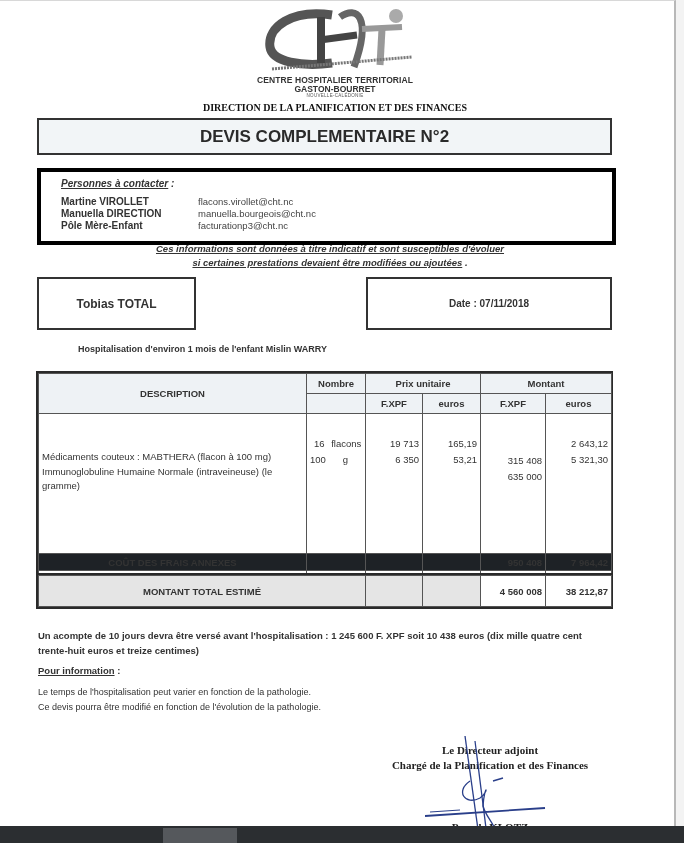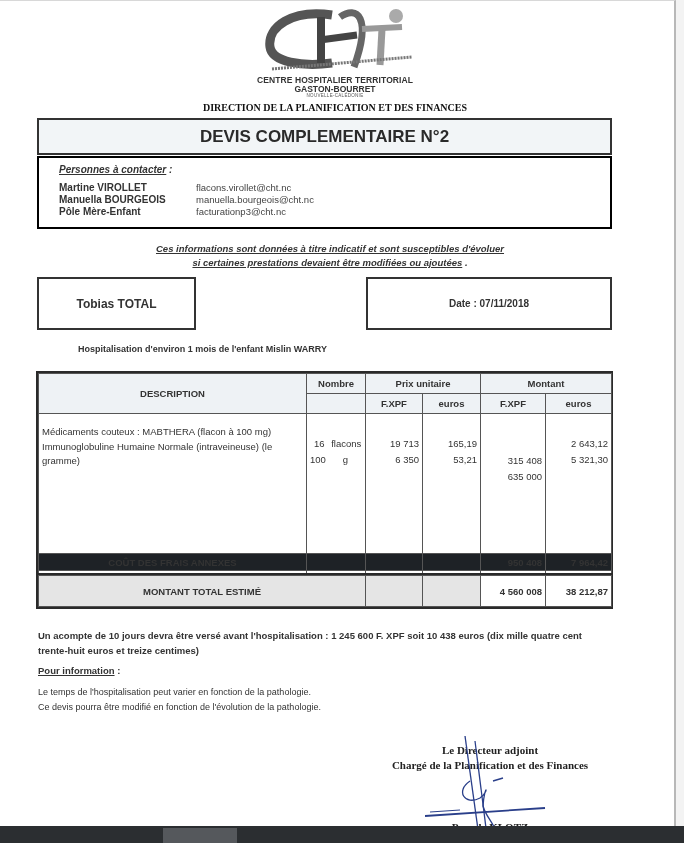--- a/index.html
+++ b/index.html
@@ -14,21 +14,21 @@
   .logo { left:262px; top:6px; width:160px; height:68px; }
   .org1 { left:200px; top:74px; width:270px; text-align:center; font-size:8.5px; font-weight:bold; letter-spacing:0.1px; color:#333; }
   .org2 { left:200px; top:83px; width:270px; text-align:center; font-size:8.5px; font-weight:bold; color:#333; }
   .org3 { left:200px; top:92px; width:270px; text-align:center; font-size:4.5px; color:#555; letter-spacing:0.3px; }
   .direction { left:150px; top:101px; width:370px; text-align:center; font-family:"Liberation Serif", serif; font-weight:bold; font-size:10px; color:#111; }
 
   .titlebox { left:37px; top:117px; width:571px; height:33px; border:2px solid #333; background:#f2f5f7;
               display:flex; align-items:center; justify-content:center; }
   .titlebox span { font-size:17px; font-weight:bold; color:#2a2a2a; }
 
-  .contactbox { left:37px; top:155px; width:571px; height:69px; border:2px solid #000000; }
+  .contactbox { left:37px; top:167px; width:571px; height:69px; border:4px solid #000000; }
   .contact-head { left:20px; top:6px; font-size:10px; font-style:italic; font-weight:bold; color:#333; }
   .contact-head u { text-decoration:underline; }
   .cname { left:20px; font-size:10px; font-weight:bold; color:#333; }
   .cmail { left:157px; font-size:9.5px; color:#444; }
 
   .notice { left:60px; top:241px; width:540px; text-align:center; font-size:9.5px; font-style:italic; font-weight:bold; color:#333; line-height:14px; }
   .notice span { text-decoration:underline; }
 
   .namebox { left:37px; top:276px; width:155px; height:49px; border:2px solid #333; display:flex; align-items:center; justify-content:center; }
   .namebox span { font-size:12px; font-weight:bold; color:#333; }
@@ -91,21 +91,21 @@
   <div class="abs direction">DIRECTION DE LA PLANIFICATION ET DES FINANCES</div>
 
   <div class="abs titlebox">
     <span>DEVIS COMPLEMENTAIRE N°2</span>
   </div>
 
   <div class="abs contactbox">
     <div class="abs contact-head"><u>Personnes à contacter</u><span> :</span></div>
     <div class="abs cname" style="top:24px">Martine VIROLLET</div>
     <div class="abs cmail" style="top:24px">flacons.virollet@cht.nc</div>
-    <div class="abs cname" style="top:36px">Manuella BOURGEOIS</div>
+    <div class="abs cname" style="top:36px">Manuella DIRECTION</div>
     <div class="abs cmail" style="top:36px">manuella.bourgeois@cht.nc</div>
     <div class="abs cname" style="top:48px">Pôle Mère-Enfant</div>
     <div class="abs cmail" style="top:48px">facturationp3@cht.nc</div>
   </div>
 
   <div class="abs notice">
     <div><span>Ces informations sont données à titre indicatif et sont susceptibles d'évoluer</span></div>
     <div><span>si certaines prestations devaient être modifiées ou ajoutées</span><i style="text-decoration:none"> .</i></div>
   </div>
 
@@ -136,21 +136,21 @@
         <td colspan="2">Montant</td>
       </tr>
       <tr class="hdr">
         <td></td>
         <td>F.XPF</td>
         <td>euros</td>
         <td>F.XPF</td>
         <td>euros</td>
       </tr>
       <tr class="itemrow">
-        <td style="padding-top:10px">
+        <td style="padding-top:35px">
           <div class="line">Médicaments couteux : MABTHERA (flacon à 100 mg)</div>
           <div class="dl" style="white-space:normal">Immunoglobuline Humaine Normale (intraveineuse) (le gramme)</div>
         </td>
         <td style="padding-top:22px; white-space:nowrap">
           <div class="line"><span style="margin-left:4px">16</span> <span style="margin-left:4px">flacons</span></div>
           <div class="line"><span>100</span><span style="margin-left:17px">g</span></div>
         </td>
         <td class="num" style="padding-top:22px">
           <div class="line">19 713</div>
           <div class="line">6 350</div>

